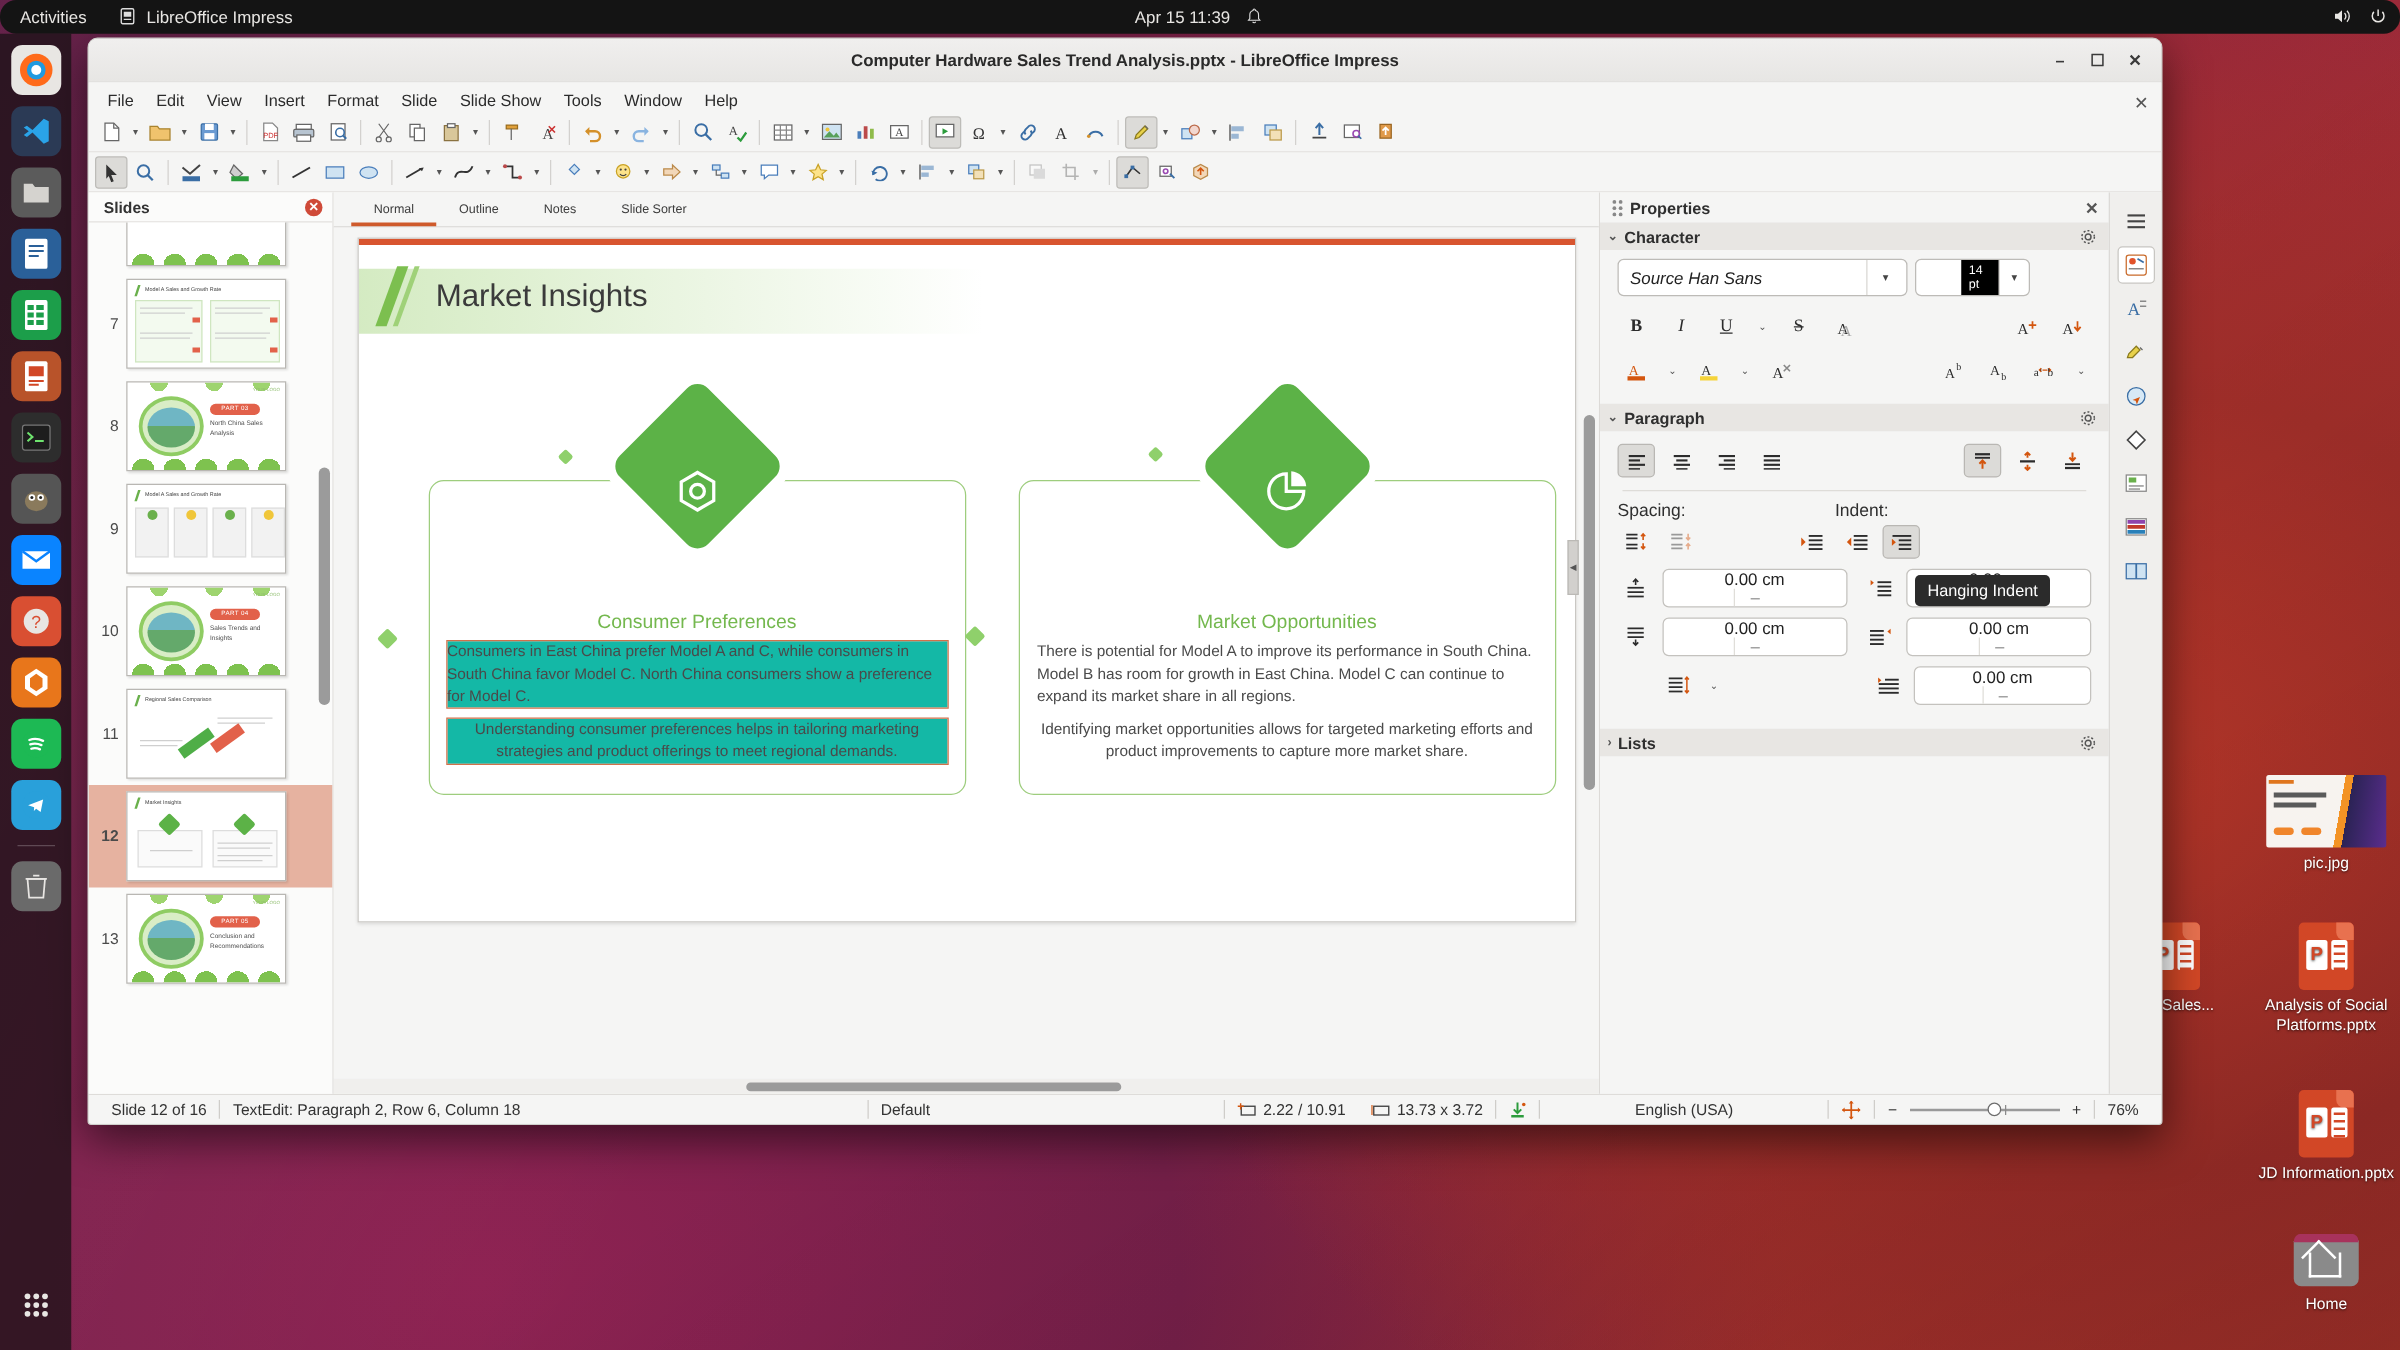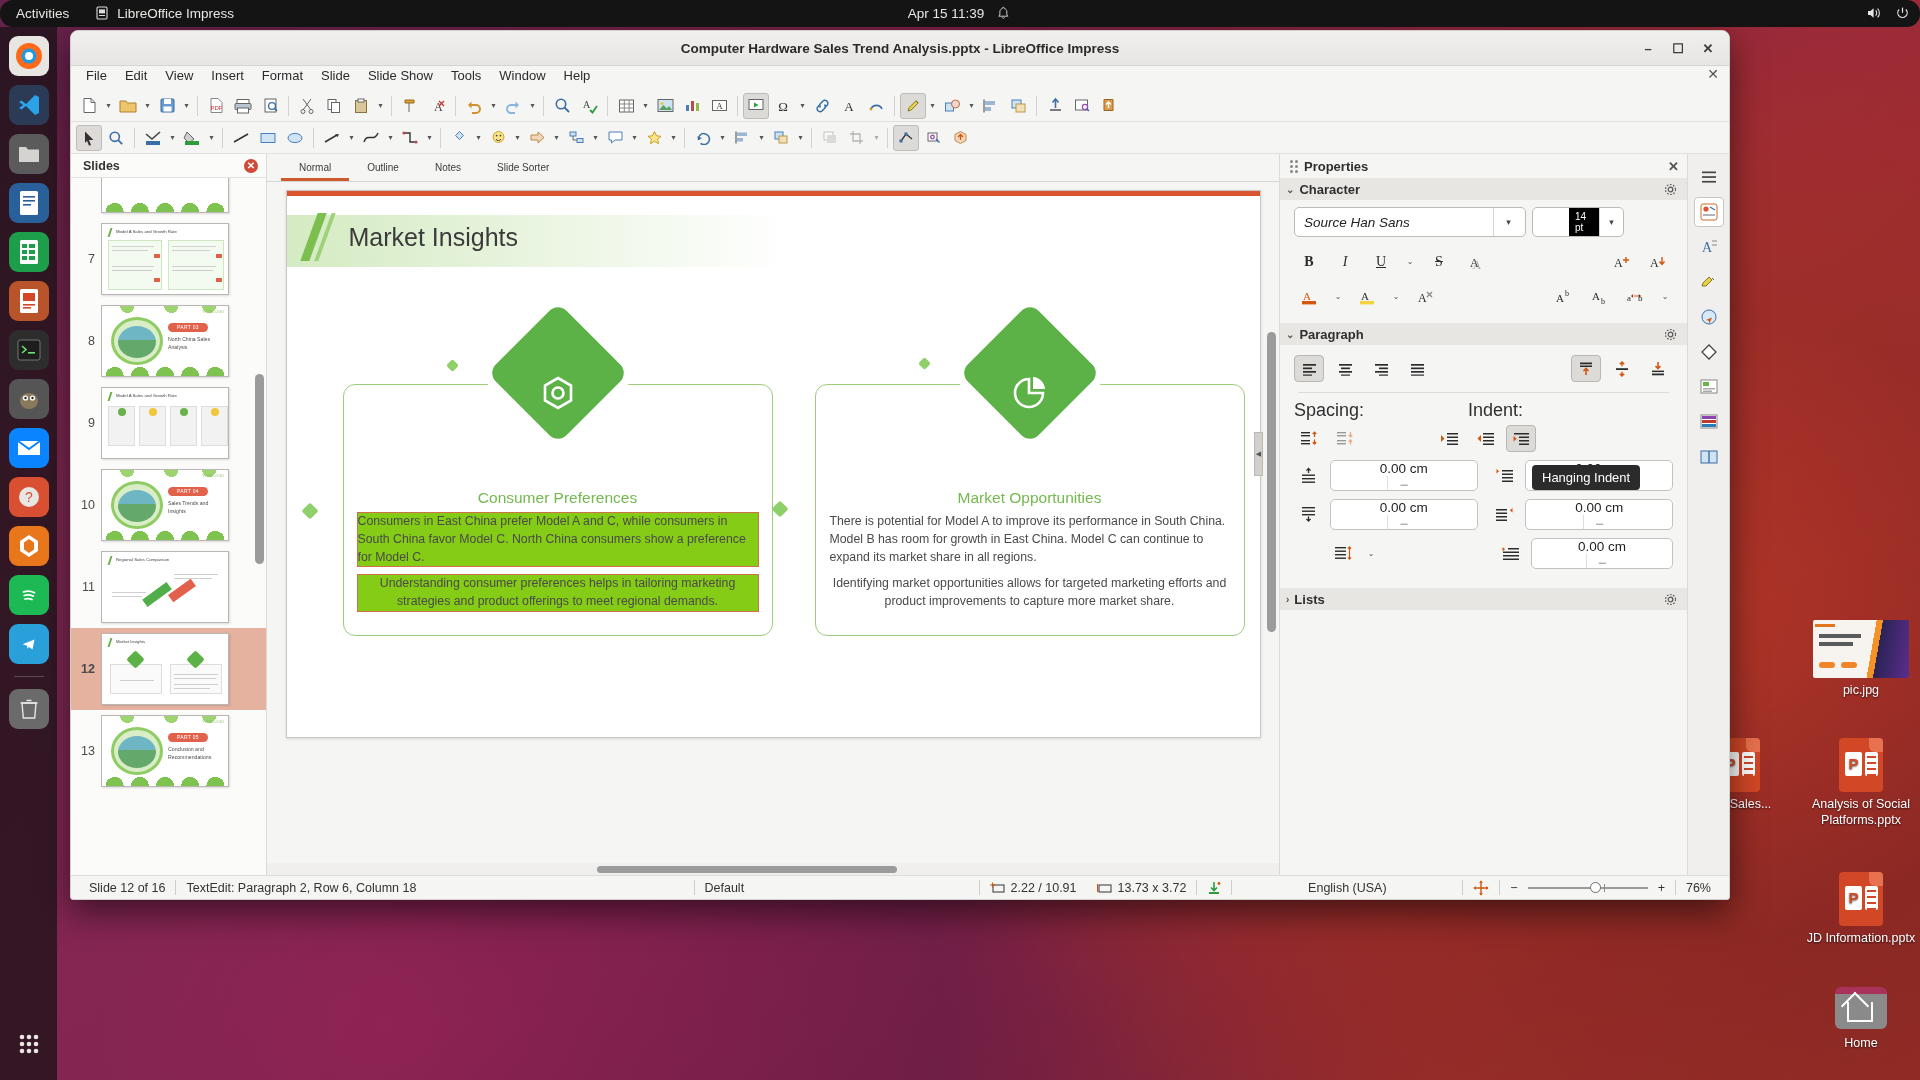--- a/index.html
+++ b/index.html
@@ -85,21 +85,21 @@
   #titlebar {
     height: 35px; background: linear-gradient(#f0efee,#e7e6e4); border-radius: 7px 7px 0 0;
     display: flex; align-items: center; justify-content: center; position: relative;
     font-size: 13.5px; font-weight: bold; color: #2a2a2a; border-bottom: 1px solid #d6d4d1;
   }
   .win-btns { position:absolute; right: 8px; display:flex; gap:4px; }
   .win-btn { width: 26px; height: 24px; border-radius: 4px; display:flex; align-items:center;
      justify-content:center; font-size: 13px; color: #3a3a3a; }
 
   
-  #menubar { height: 24px; display: flex; align-items: flex-start; font-size: 13px;
+  #menubar { height: 24px; display: flex; align-items: flex-end; font-size: 13px;
       color: #2b2b2b; padding: 0 6px; background: #f5f5f4; position: relative; }
   #menubar .mi { padding: 2px 9px; border-radius: 3px; }
   #menubar .menu-close { position:absolute; right: 10px; color:#555; font-size: 14px; }
 
   
   .toolbar { height: 32px; display:flex; align-items:center; gap: 1px; padding: 0 5px;
       background: #f5f5f4; border-bottom: 1px solid #e2e0dd; }
   .tbtn { width: 26px; height: 26px; border-radius: 3px; display:flex; align-items:center;
       justify-content:center; position: relative; flex: 0 0 auto; }
   .tbtn.on { background: #dcdbd8; border: 1px solid #bdbcb8; }
@@ -175,21 +175,21 @@
   .scard { position:absolute; top:193px; width:430px; height:252px; border:1px solid #9ecd7e; border-radius:12px; }
   .scard.left { left: 56px; }
   .scard.right { left: 528px; }
   .dmd { position:absolute; top:-62px; width:100px; height:100px; background:#5cb247; transform: rotate(45deg);
       border-radius: 12px; box-shadow: 0 0 0 8px rgba(255,255,255,1); }
   .dmd-wrap { position:absolute; left:50%; transform: translateX(-50%); top:0; width:100px; height:100px;}
   .dmd-ico { position:absolute; left:50%; top:-12px; transform: translateX(-50%); color:#fff; z-index:3;}
   .spark { position:absolute; width:12px; height:12px; background:#8fd06b; transform: rotate(45deg); border-radius:2px;}
   .card-h { position:absolute; left:0; right:0; top:104px; text-align:center; font-size:15.5px; color:#74b84e;}
   .card-p { position:absolute; left:14px; right:14px; font-size:12.3px; color:#4a4a4a; line-height:1.45;}
-  .sel-hl { background:#84cc16; outline:1px solid #d1714a; }
+  .sel-hl { background:#14b8a6; outline:1px solid #d1714a; }
   #vscroll { position:absolute; right:3px; top:40px; width:9px; height:470px; }
   #vscroll .thumbbar{ position:absolute; left:0; top:110px; width:9px; height:300px; background:#9b9b9b; border-radius:5px;}
   #hscroll { height:12px; background:#f0efed; position:relative; }
   #hscroll .thumbbar{ position:absolute; left:330px; top:3px; width:300px; height:7px; background:#9b9b9b; border-radius:4px;}
 
   
   #props { width: 408px; background:#f5f5f4; border-left:1px solid #dcdad7; display:flex; flex-direction:column;}
   #props .p-head { height: 24px; display:flex; align-items:center; padding: 0 8px 0 10px; gap:6px;
       font-size: 13px; font-weight:bold; color:#2f2f2f;}
   .dots { display:grid; grid-template-columns:repeat(2,3px); gap:2px; }
@@ -203,21 +203,21 @@
   .fontbox input { border:0; outline:0; height:100%; padding:0 9px; font-size:13.5px; font-family:"Liberation Sans",sans-serif;
       background:transparent; color:#222;}
   .fb-caret { width:30px; border-left:1px solid #d9d7d3; display:flex;align-items:center;justify-content:center;
       font-size:9px; color:#444;}
   .sizebox .val { background:#000000; color:#fff; padding: 0 6px; height:100%; display:flex; align-items:center;
       font-size:10px;margin-left:36px;}
   .pbtn { width:30px; height:27px; display:flex; align-items:center; justify-content:center; border-radius:4px;
       font-size:14px; color:#2c2c2c; position:relative;}
   .pbtn.on { background:#dcdbd8; border:1px solid #b9b7b3;}
   .mini-caret{ width:16px;height:27px;display:flex;align-items:center;justify-content:center;font-size:8px;color:#555;}
-  .lbl { font-size:18px; color:#2f2f2f; }
+  .lbl { font-size:14px; color:#2f2f2f; }
   .spin { display:flex; align-items:center; height:31px; border:1px solid #c4c2be; border-radius:5px; background:#fff;
       width:148px; overflow:hidden;flex-direction:column;}
   .spin .sv { flex:1; padding: 0 10px; font-size:13.5px; color:#222;}
   .spin .sb { width:33px; height:100%; display:flex; align-items:center; justify-content:center;
       font-size:15px; color:#555; border-left:1px solid #e0ded9;}
   .spin .sb.minus { color:#9a9a9a; }
   #tooltip { position:absolute; background:#2b2b2b; color:#fff; font-size:13px; padding:5px 10px;
       border-radius:4px; z-index: 50; white-space:nowrap;}
 
   

